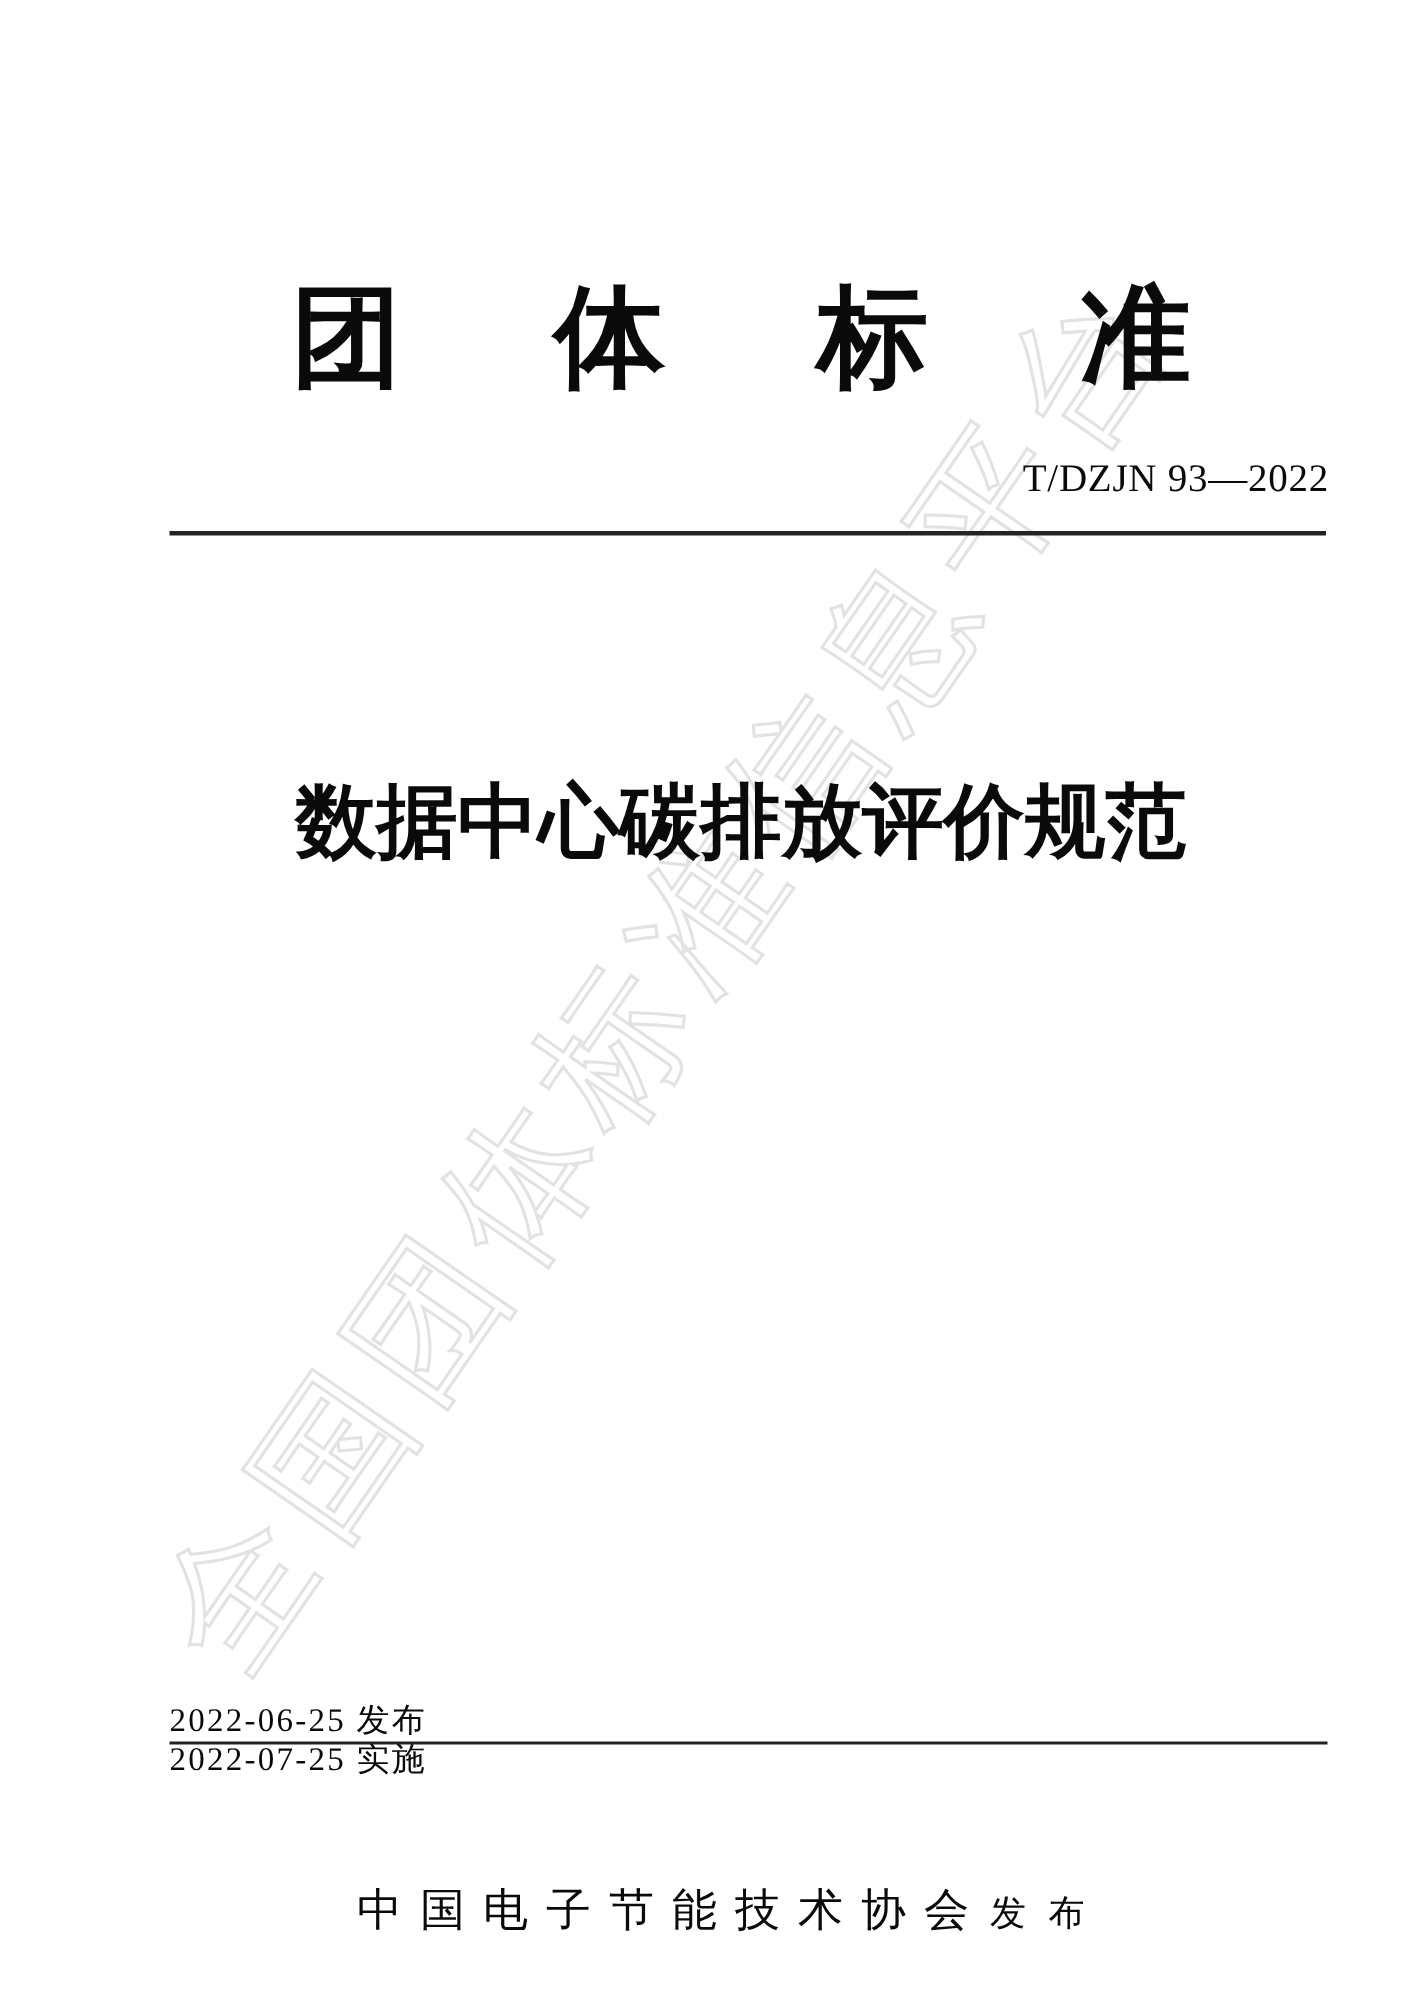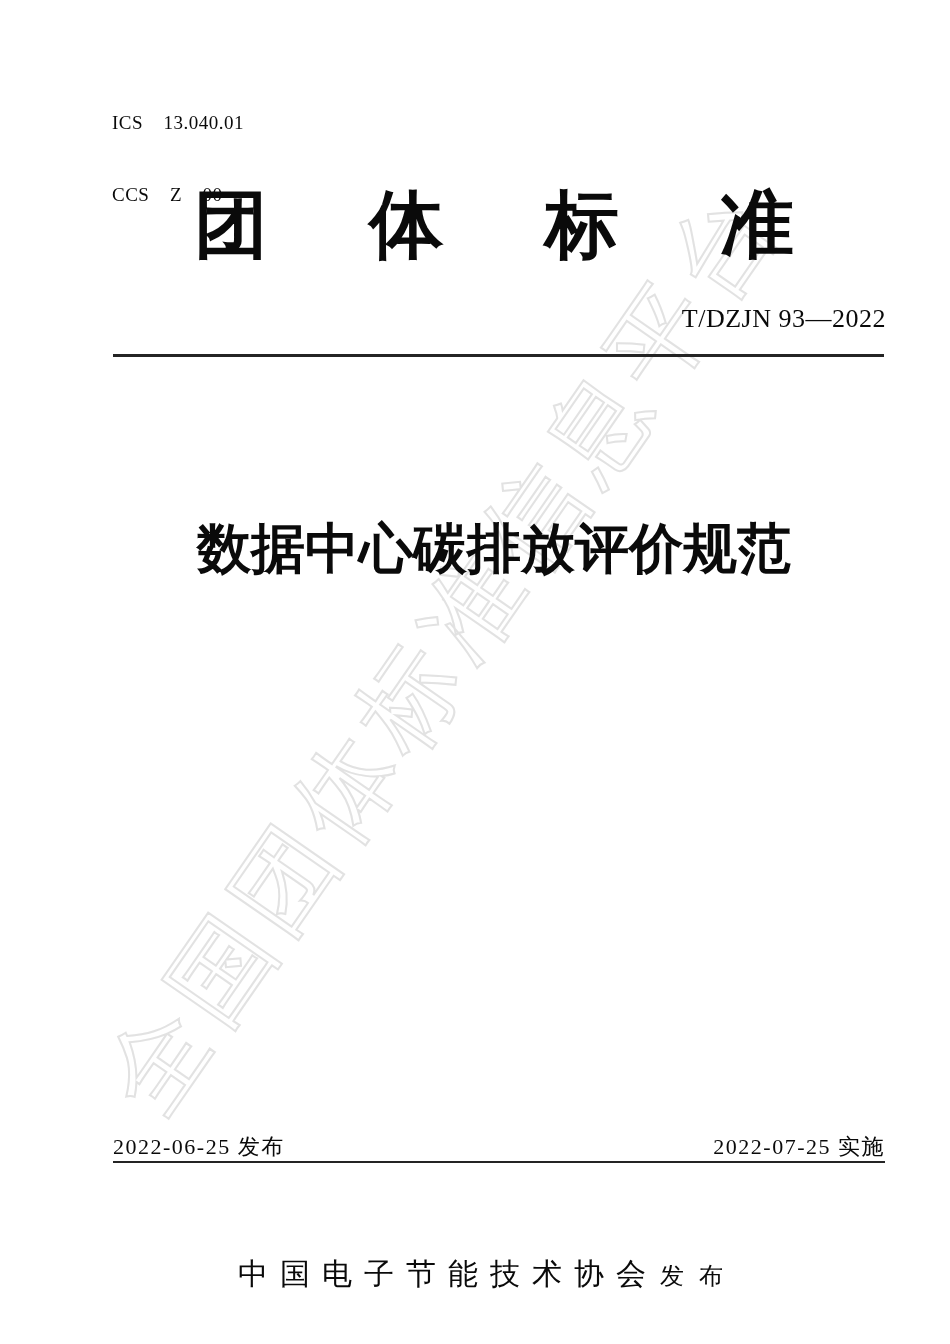--- a/index.html
+++ b/index.html
@@ -89,20 +89,21 @@
   }
   .dates-row {
     position: absolute;
     left: 113px; top: 1134px;
     width: 772px;
     display: flex;
     justify-content: space-between;
     font-size: 22px;
     letter-spacing: 1.5px;
     line-height: 26px;
+    flex-direction: column;
   }
   .publisher-row {
     position: absolute;
     left: 238px; top: 1257px;
     white-space: nowrap;
     display: flex;
     align-items: baseline;
     text-align: right;
   }
   .pub-name {
@@ -119,24 +120,20 @@
 </style>
 </head>
 <body>
 
 <div class="page">
 
   <svg class="watermark-svg" viewBox="0 0 950 1344" xmlns="http://www.w3.org/2000/svg" aria-hidden="true">
     <text x="444" y="650" text-anchor="middle" dominant-baseline="central" transform="rotate(-55.3 444 650)">全国团体标准信息平台</text>
   </svg>
 
-  <div class="ics-block">
-    <div>ICS  13.040.01</div>
-    <div>CCS  Z  00</div>
-  </div>
 
   <div class="doc-type">
     <span>团</span>
     <span>体</span>
     <span>标</span>
     <span>准</span>
   </div>
 
   <div class="std-number">T/DZJN 93—2022</div>
 

